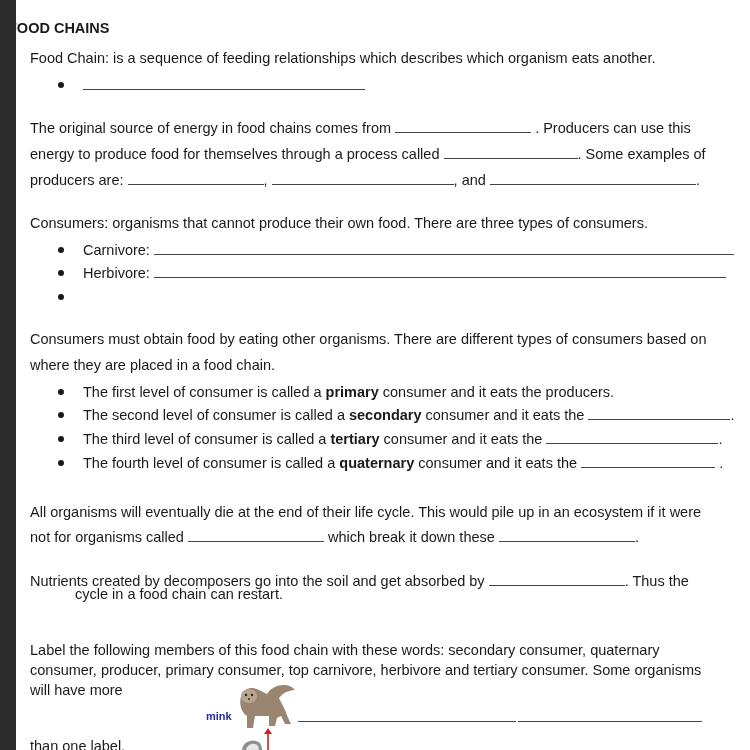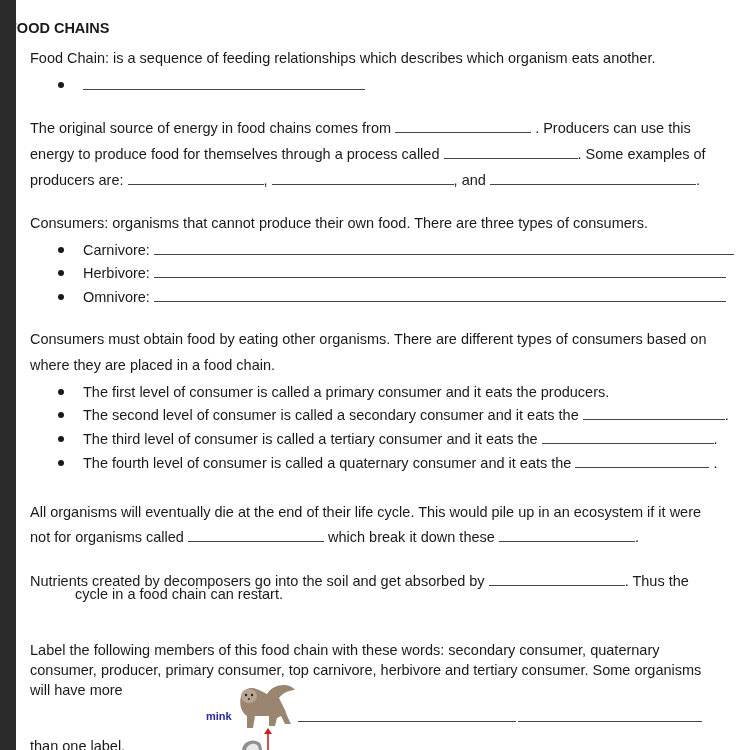--- a/index.html
+++ b/index.html
@@ -19,21 +19,21 @@
       position: absolute; left: 16px; top: 20px; font-weight: bold; font-size: 14.5px;
       text-decoration: underline; text-underline-offset: 2px; overflow: hidden; width: 200px; white-space: nowrap;
     }
     .title span { display: inline-block; margin-left: -8px; }
     .blank {
       display: inline-block; border-bottom: 1.2px solid #444; height: 13px; vertical-align: baseline;
     }
     .bullet {
       position: absolute; width: 6px; height: 6px; border-radius: 50%; background: #1a1a1a;
     }
-    b { font-weight: normal; }
+    b { font-weight: bold; }
     .mink-label {
       position: absolute; left: 206px; top: 710px; font-size: 11px; font-weight: bold; color: #2a2aa0;
     }
     .mink {
       position: absolute; left: 233px; top: 680px; width: 64px; height: 52px;
     }
     .arrow {
       position: absolute; left: 263px; top: 728px; width: 10px; height: 22px;
     }
     .pig {
@@ -78,24 +78,20 @@
   <div class="t" style="left:83px; top:241px;">
     <span>Carnivore:</span>
     <span class="blank" style="width:580px;"></span>
   </div>
   <div class="bullet" style="left:58px; top:270px;"></div>
   <div class="t" style="left:83px; top:264px;">
     <span>Herbivore:</span>
     <span class="blank" style="width:572px;"></span>
   </div>
   <div class="bullet" style="left:58px; top:294px;"></div>
-  <div class="t" style="left:83px; top:288px;">
-    <span>Omnivore:</span>
-    <span class="blank" style="width:572px;"></span>
-  </div>
 
   <div class="t" style="left:30px; top:330px;">Consumers must obtain food by eating other organisms.  There are different types of consumers based on</div>
   <div class="t" style="left:30px; top:356px;">where they are placed in a food chain.</div>
 
   <div class="bullet" style="left:58px; top:389px;"></div>
   <div class="t" style="left:83px; top:383px;">
     <span>The first level of consumer is called a </span><b>primary</b><span> consumer and it eats the producers.</span>
   </div>
   <div class="bullet" style="left:58px; top:412px;"></div>
   <div class="t" style="left:83px; top:406px;">

